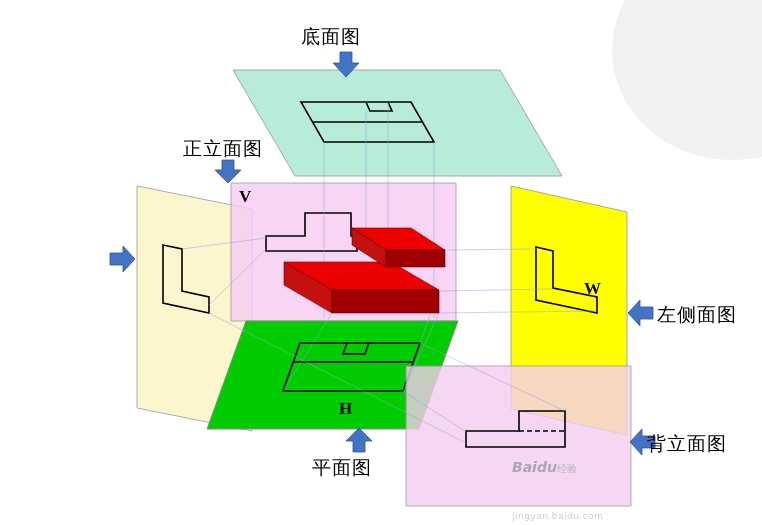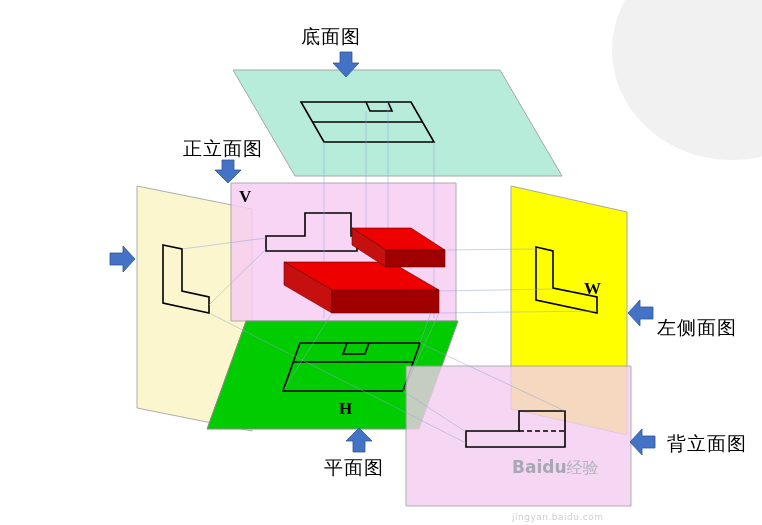--- a/index.html
+++ b/index.html
@@ -7,26 +7,26 @@
     position:relative;width:762px;height:525px;background:#fff;overflow:hidden;
     font-family:"DejaVu Sans","Liberation Sans",sans-serif;
   }
   .blob{position:absolute;right:-90px;top:-60px;width:240px;height:220px;
         border-radius:50%;background:#f1f1f1;}
   svg.scene{position:absolute;left:0;top:0;}
   .lbl{position:absolute;font-size:19px;color:#000;letter-spacing:1px;white-space:nowrap;text-align:right;}
   .lbl-bottom{left:301px;top:24px;width:92px;text-align:left;}
   .lbl-front{left:183px;top:136px;}
   .lbl-right{left:14px;top:248px;}
-  .lbl-left{left:657px;top:302px;margin-top:13px;}
-  .lbl-plan{left:324px;top:455px;width:58px;text-align:center;}
-  .lbl-back{left:667px;top:431px;}
+  .lbl-left{left:657px;top:302px;}
+  .lbl-plan{left:312px;top:455px;width:58px;text-align:center;}
+  .lbl-back{left:647px;top:431px;}
   .watermark{position:absolute;left:512px;top:458px;opacity:.85;line-height:1.1;}
-  .wm-brand{font-weight:bold;font-size:17px;color:#9aa0a8;}
-  .wm-suffix{font-size:16px;color:#a7acb4;}
+  .wm-brand{font-weight:bold;font-style:italic;font-size:14px;color:#9aa0a8;}
+  .wm-suffix{font-size:10px;color:#a7acb4;}
   .wm-url{font-size:9px;color:#c2c6cc;letter-spacing:.5px;margin-top:36px;}
   .plane-letter{font-family:"Liberation Serif","DejaVu Serif",serif;font-weight:bold;font-size:17px;fill:#000;}
 </style>
 </head>
 <body>
 
 <div class="stage">
 
   <div class="blob"></div>
 

